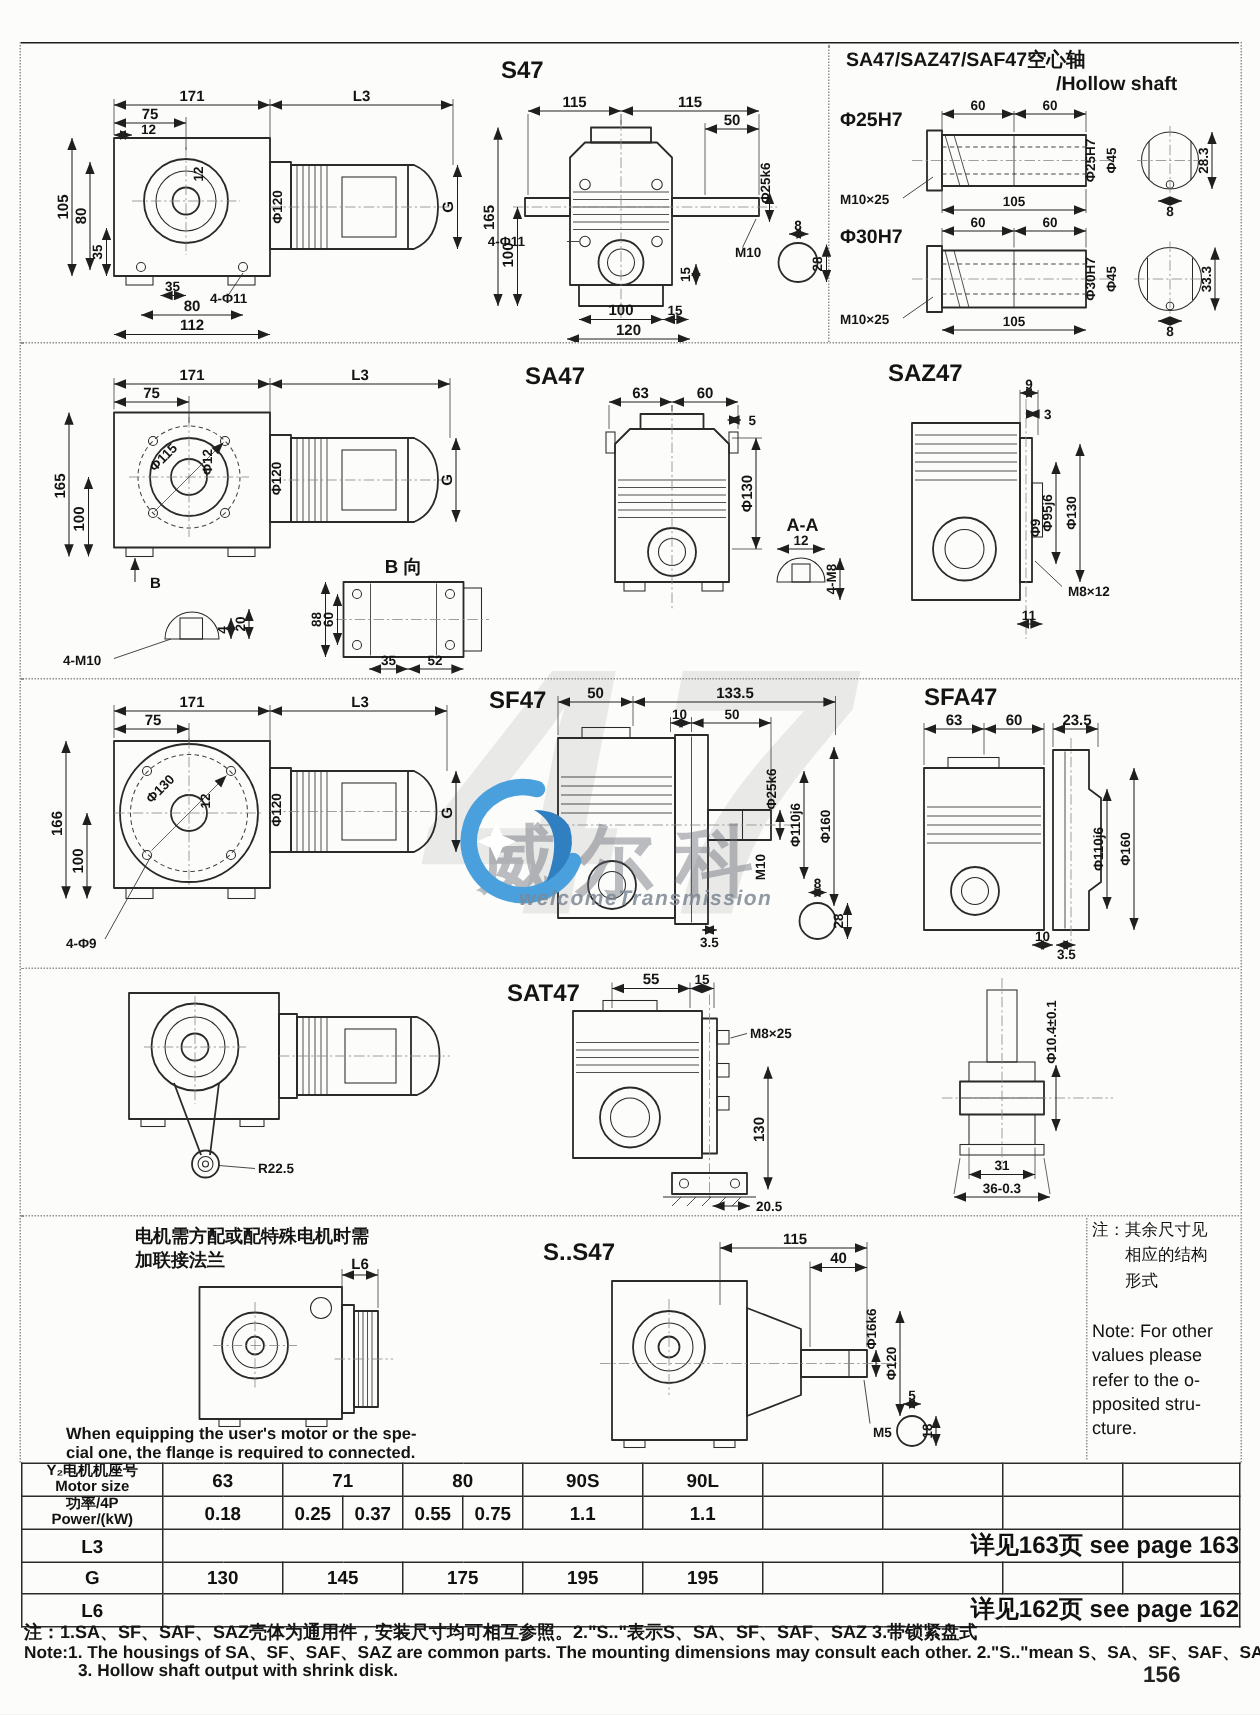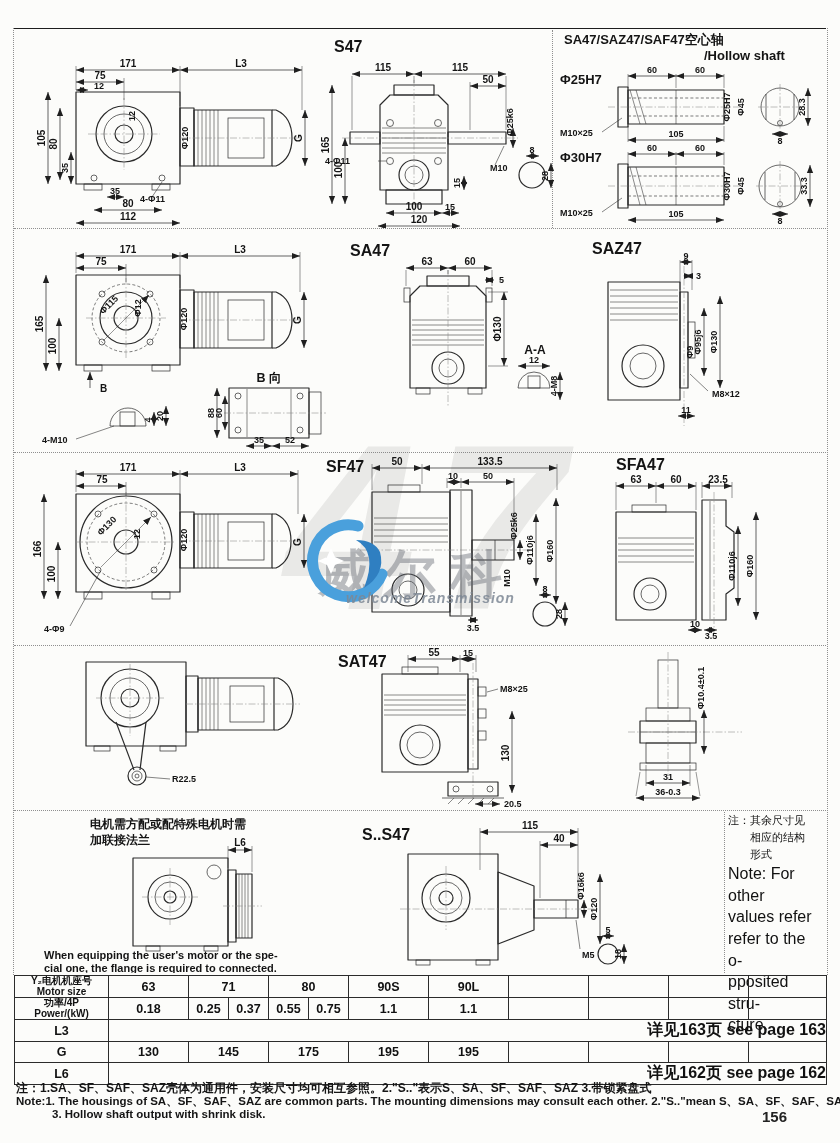--- a/index.html
+++ b/index.html
@@ -28,21 +28,21 @@
   #spec-table td.lbl{font-size:10px;line-height:1.05;}
   #spec-table td.see{text-align:right;padding-left:22px;font-size:16px;}
   
   .fn{position:absolute;left:16px;width:812px;font-weight:bold;color:#151515;white-space:nowrap;}
   .fn-cn{font-size:12px;}
   .fn-en{font-size:11.5px;}
   #page-number{position:absolute;left:762px;top:1108px;font-size:15px;font-weight:bold;color:#222;}
   
   .notebox{position:absolute;left:728px;top:812px;width:96px;height:160px;color:#111;font-weight:normal;}
   .notebox .cn{font-size:11px;line-height:1.55;}
-  .notebox .en{font-size:16px;line-height:1.35;margin-top:0;}
+  .notebox .en{font-size:12px;line-height:1.35;margin-top:16px;}
   
   #wm-47{position:absolute;left:285px;top:392px;font-size:235px;font-weight:bold;font-style:italic;color:rgba(120,122,120,0.14);letter-spacing:18px;z-index:0;pointer-events:none;}
   #wm-cn{position:absolute;left:318px;top:540px;font-size:52px;font-weight:bold;color:rgba(95,100,110,0.42);letter-spacing:14px;z-index:3;pointer-events:none;}
   #wm-logo{position:absolute;left:298px;top:518px;z-index:3;pointer-events:none;}
   #wm-text{position:absolute;left:346px;top:590px;font-size:14px;color:rgba(125,135,148,0.85);letter-spacing:1px;z-index:3;pointer-events:none;font-weight:bold;font-style:italic;}
   .drawing{position:absolute;z-index:1;}
 </style>
 </head>
 <body>
 
@@ -722,21 +722,21 @@
   </svg>
 
   <div class="notebox">
     <div class="cn">
       <div>注：其余尺寸见</div>
       <div style="padding-left:22px">相应的结构</div>
       <div style="padding-left:22px">形式</div>
     </div>
     <div class="en">
       <div>Note: For other</div>
-      <div>values refer</div>
+      <div>values please</div>
       <div>refer to the o-</div>
       <div>pposited stru-</div>
       <div>cture.</div>
     </div>
   </div>
 
   <table id="spec-table">
     <colgroup>
       <col style="width:94px">
         <col style="width:40px">

